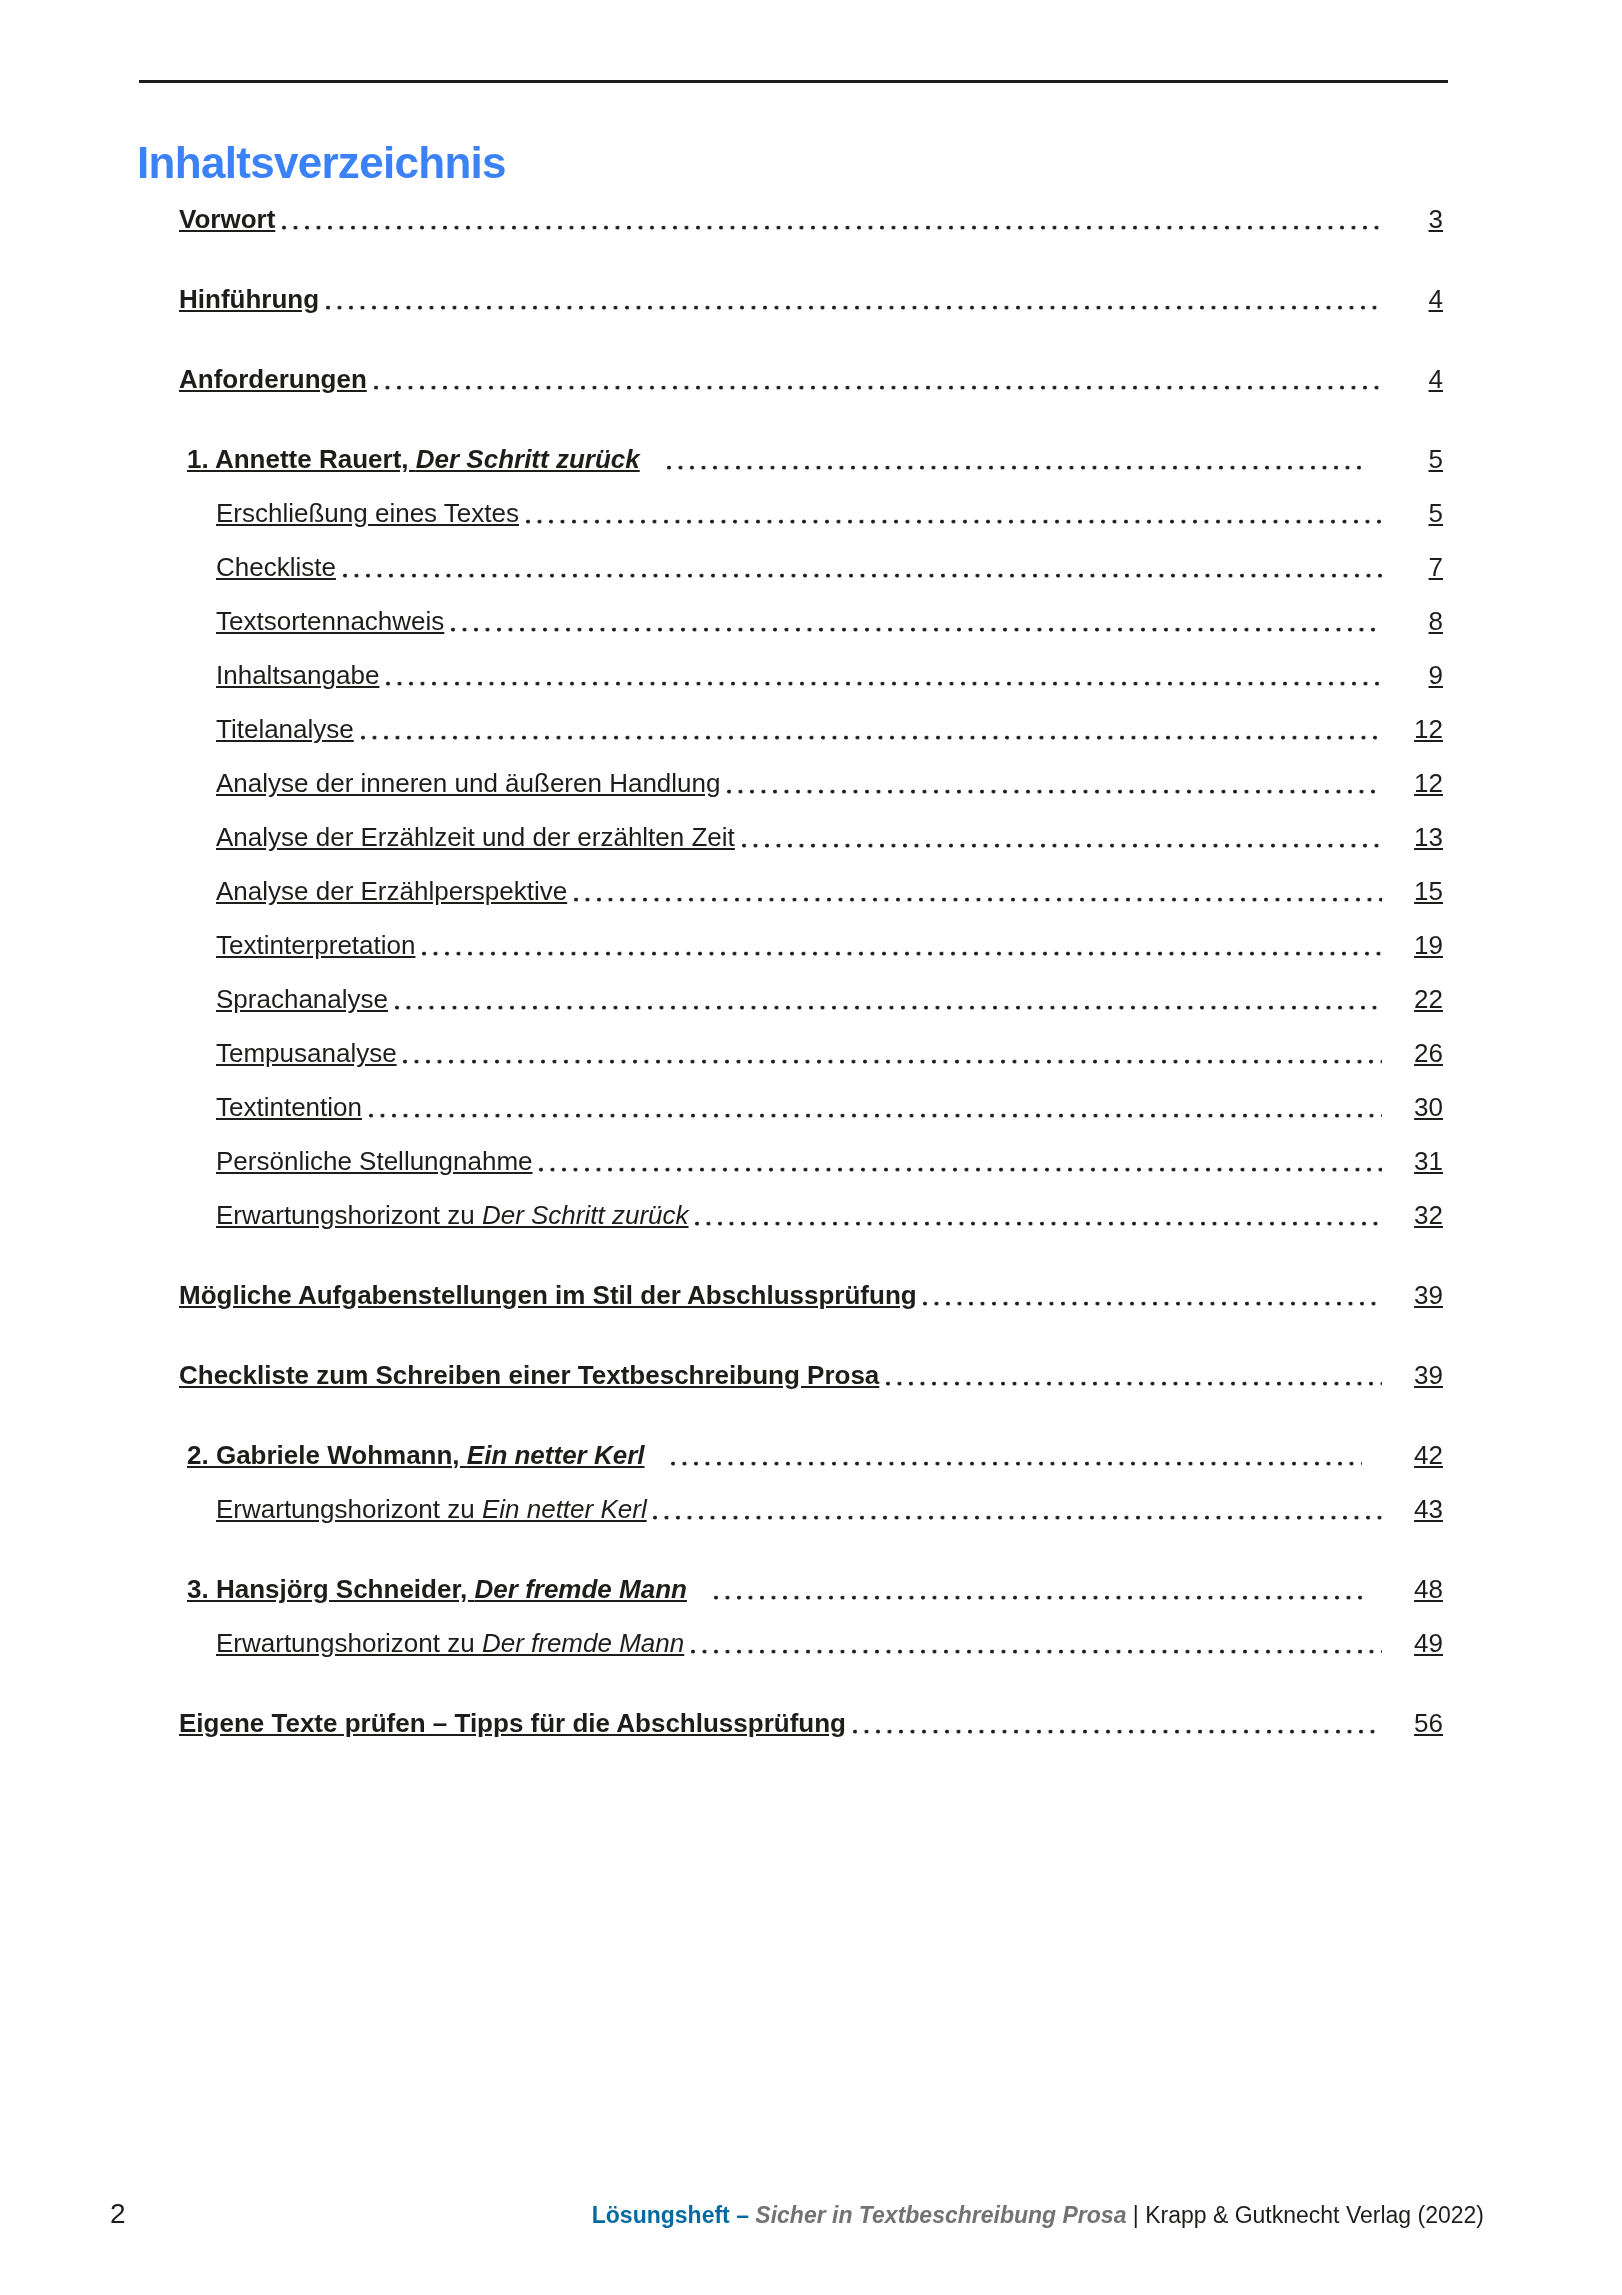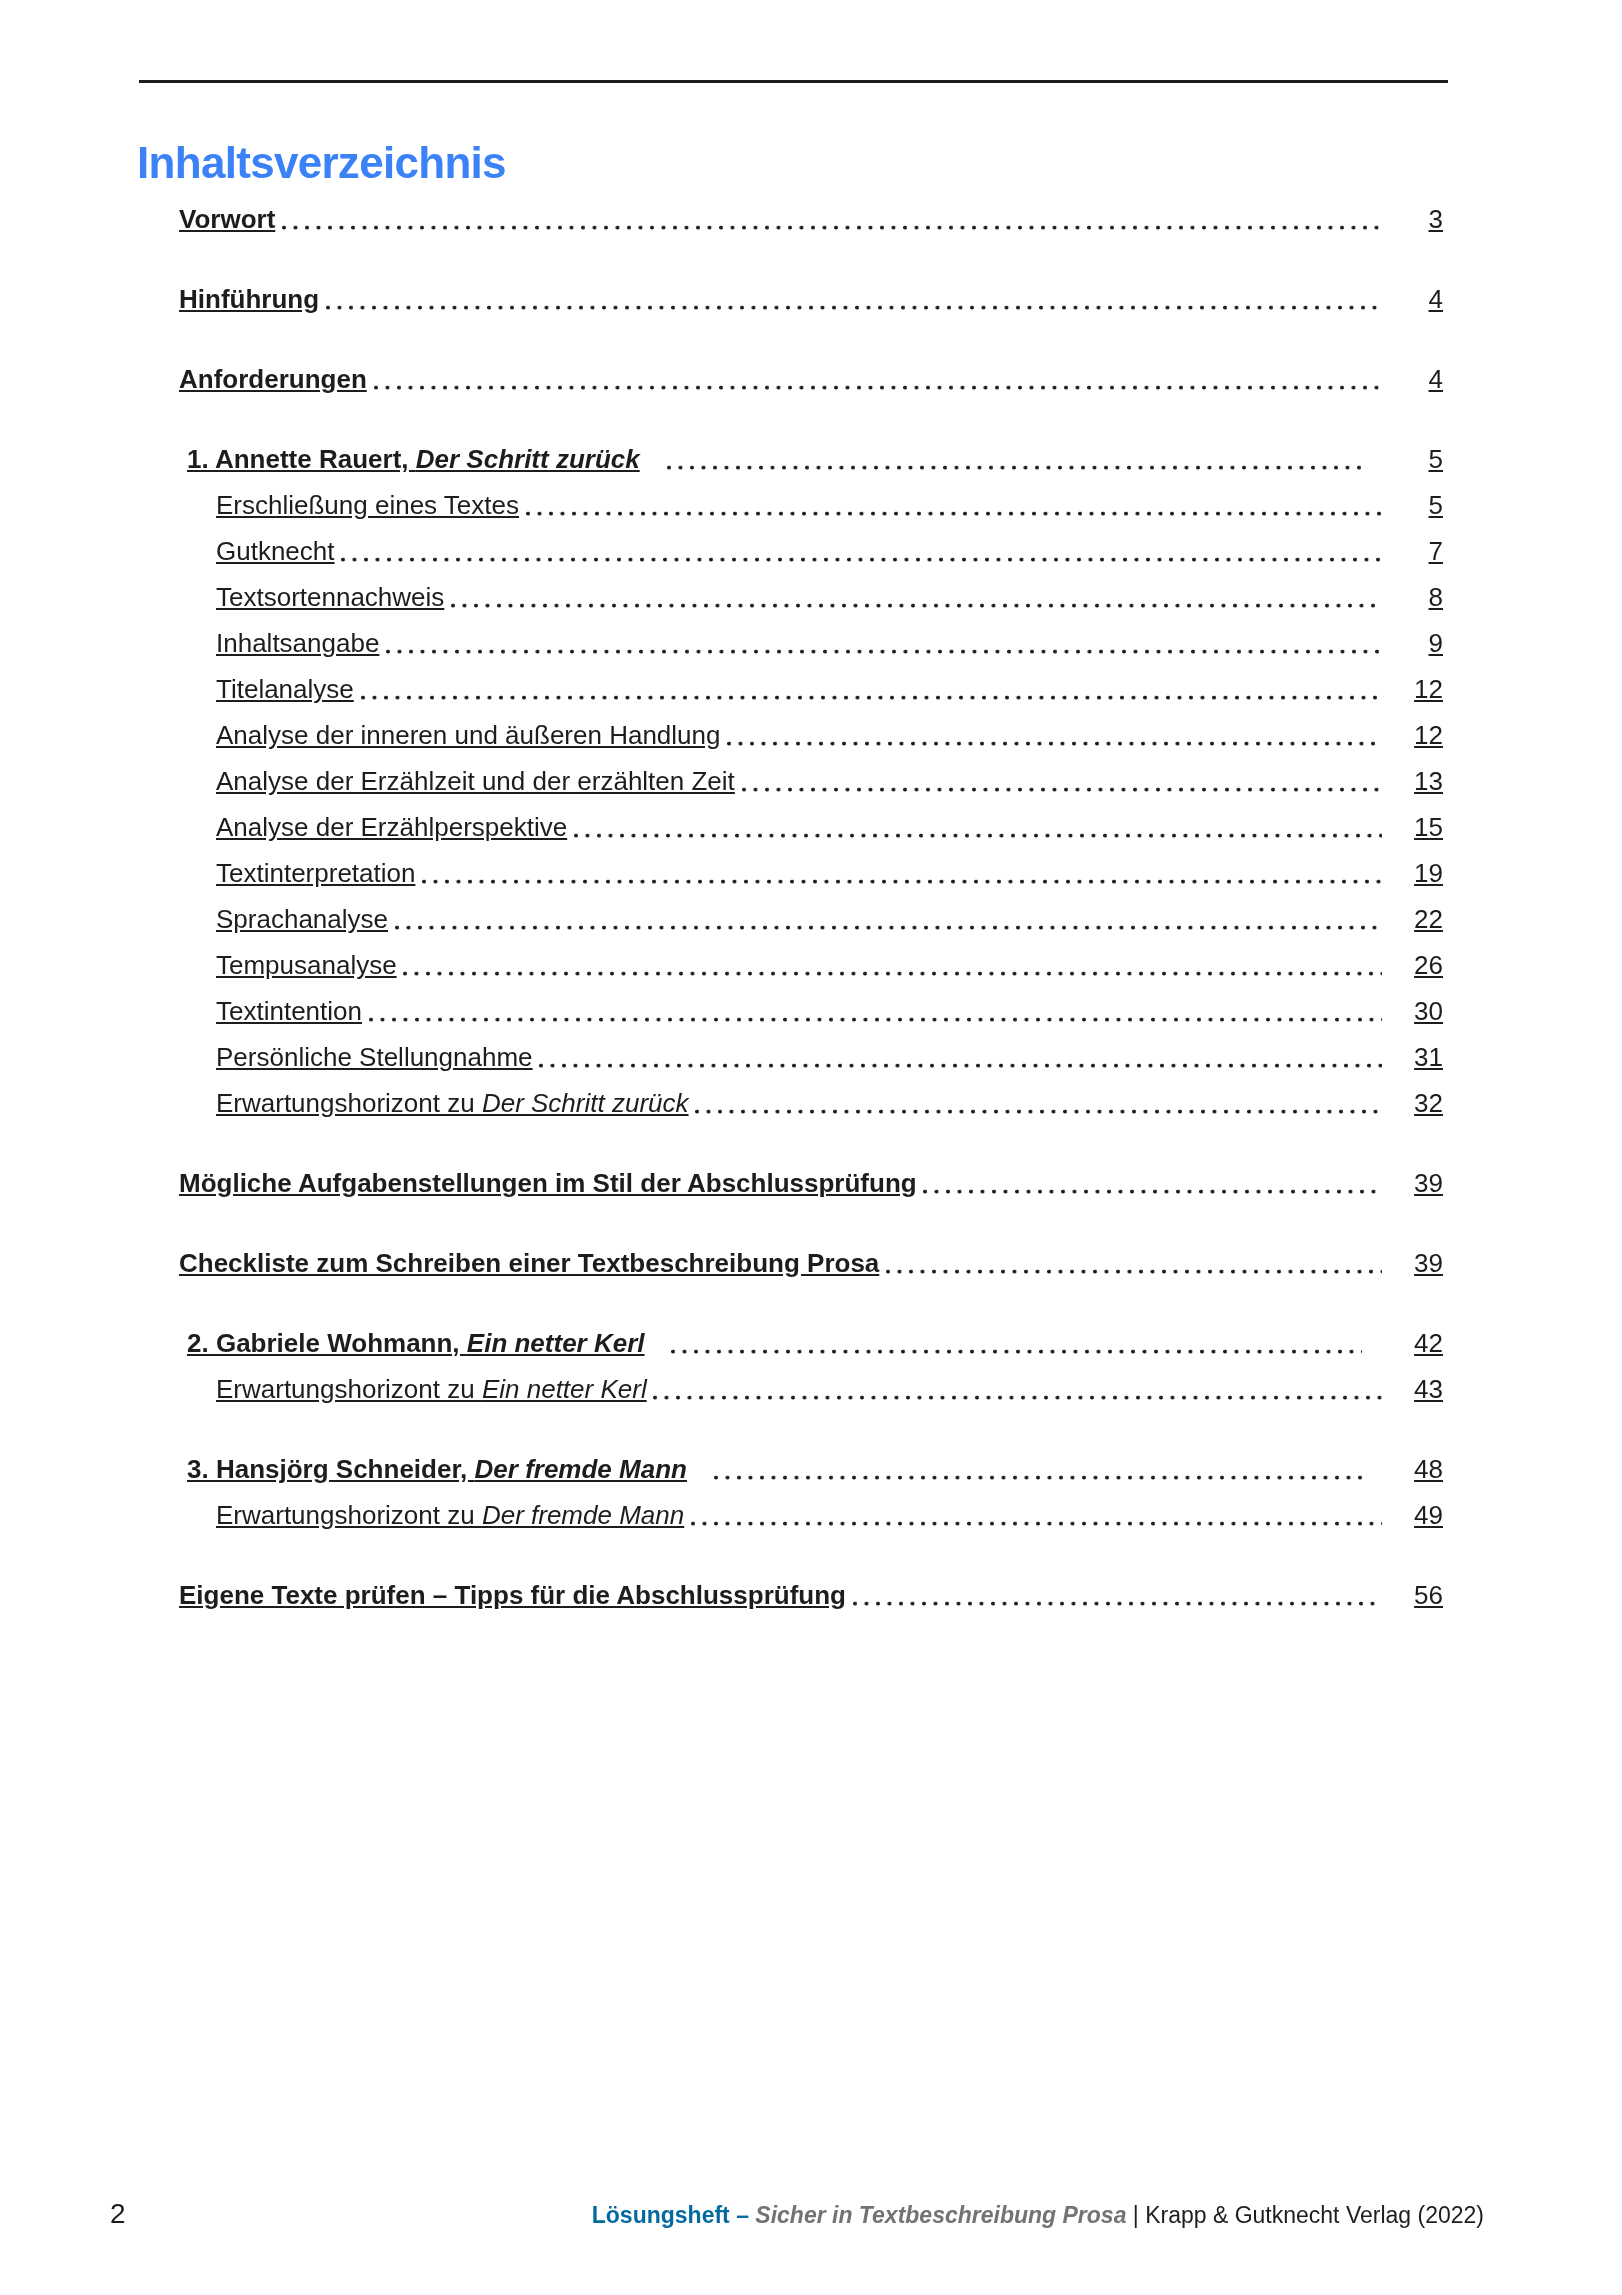--- a/index.html
+++ b/index.html
@@ -36,21 +36,21 @@
     left: 179px;
     top: 204px;
     width: 1264px;
   }
   .row {
     display: flex;
     align-items: flex-end;
     height: 30px;
     text-decoration: underline;
   }
-  .row + .row { margin-top: 16px; }
+  .row + .row { margin-top: 24px; }
   .row.gap { margin-top: 50px; }
   .row .label {
     white-space: nowrap;
     font-size: 26px;
     line-height: 30px;
     font-weight: 400;
   }
   .row.b .label { font-weight: 700; }
   .row.num { padding-left: 8px; gap: 20px; }
   .row.sub { padding-left: 37px; }
@@ -129,21 +129,21 @@
       <span class="pnum">5</span>
     </div>
 
     <div class="row sub">
       <span class="label"><span>Erschließung eines Textes</span><em></em></span>
       <span class="dots"></span>
       <span class="pnum">5</span>
     </div>
 
     <div class="row sub">
-      <span class="label"><span>Gutknecht</span><em></em></span>
+      <span class="label"><span>Checkliste</span><em></em></span>
       <span class="dots"></span>
       <span class="pnum">7</span>
     </div>
 
     <div class="row sub">
       <span class="label"><span>Textsortennachweis</span><em></em></span>
       <span class="dots"></span>
       <span class="pnum">8</span>
     </div>
 

